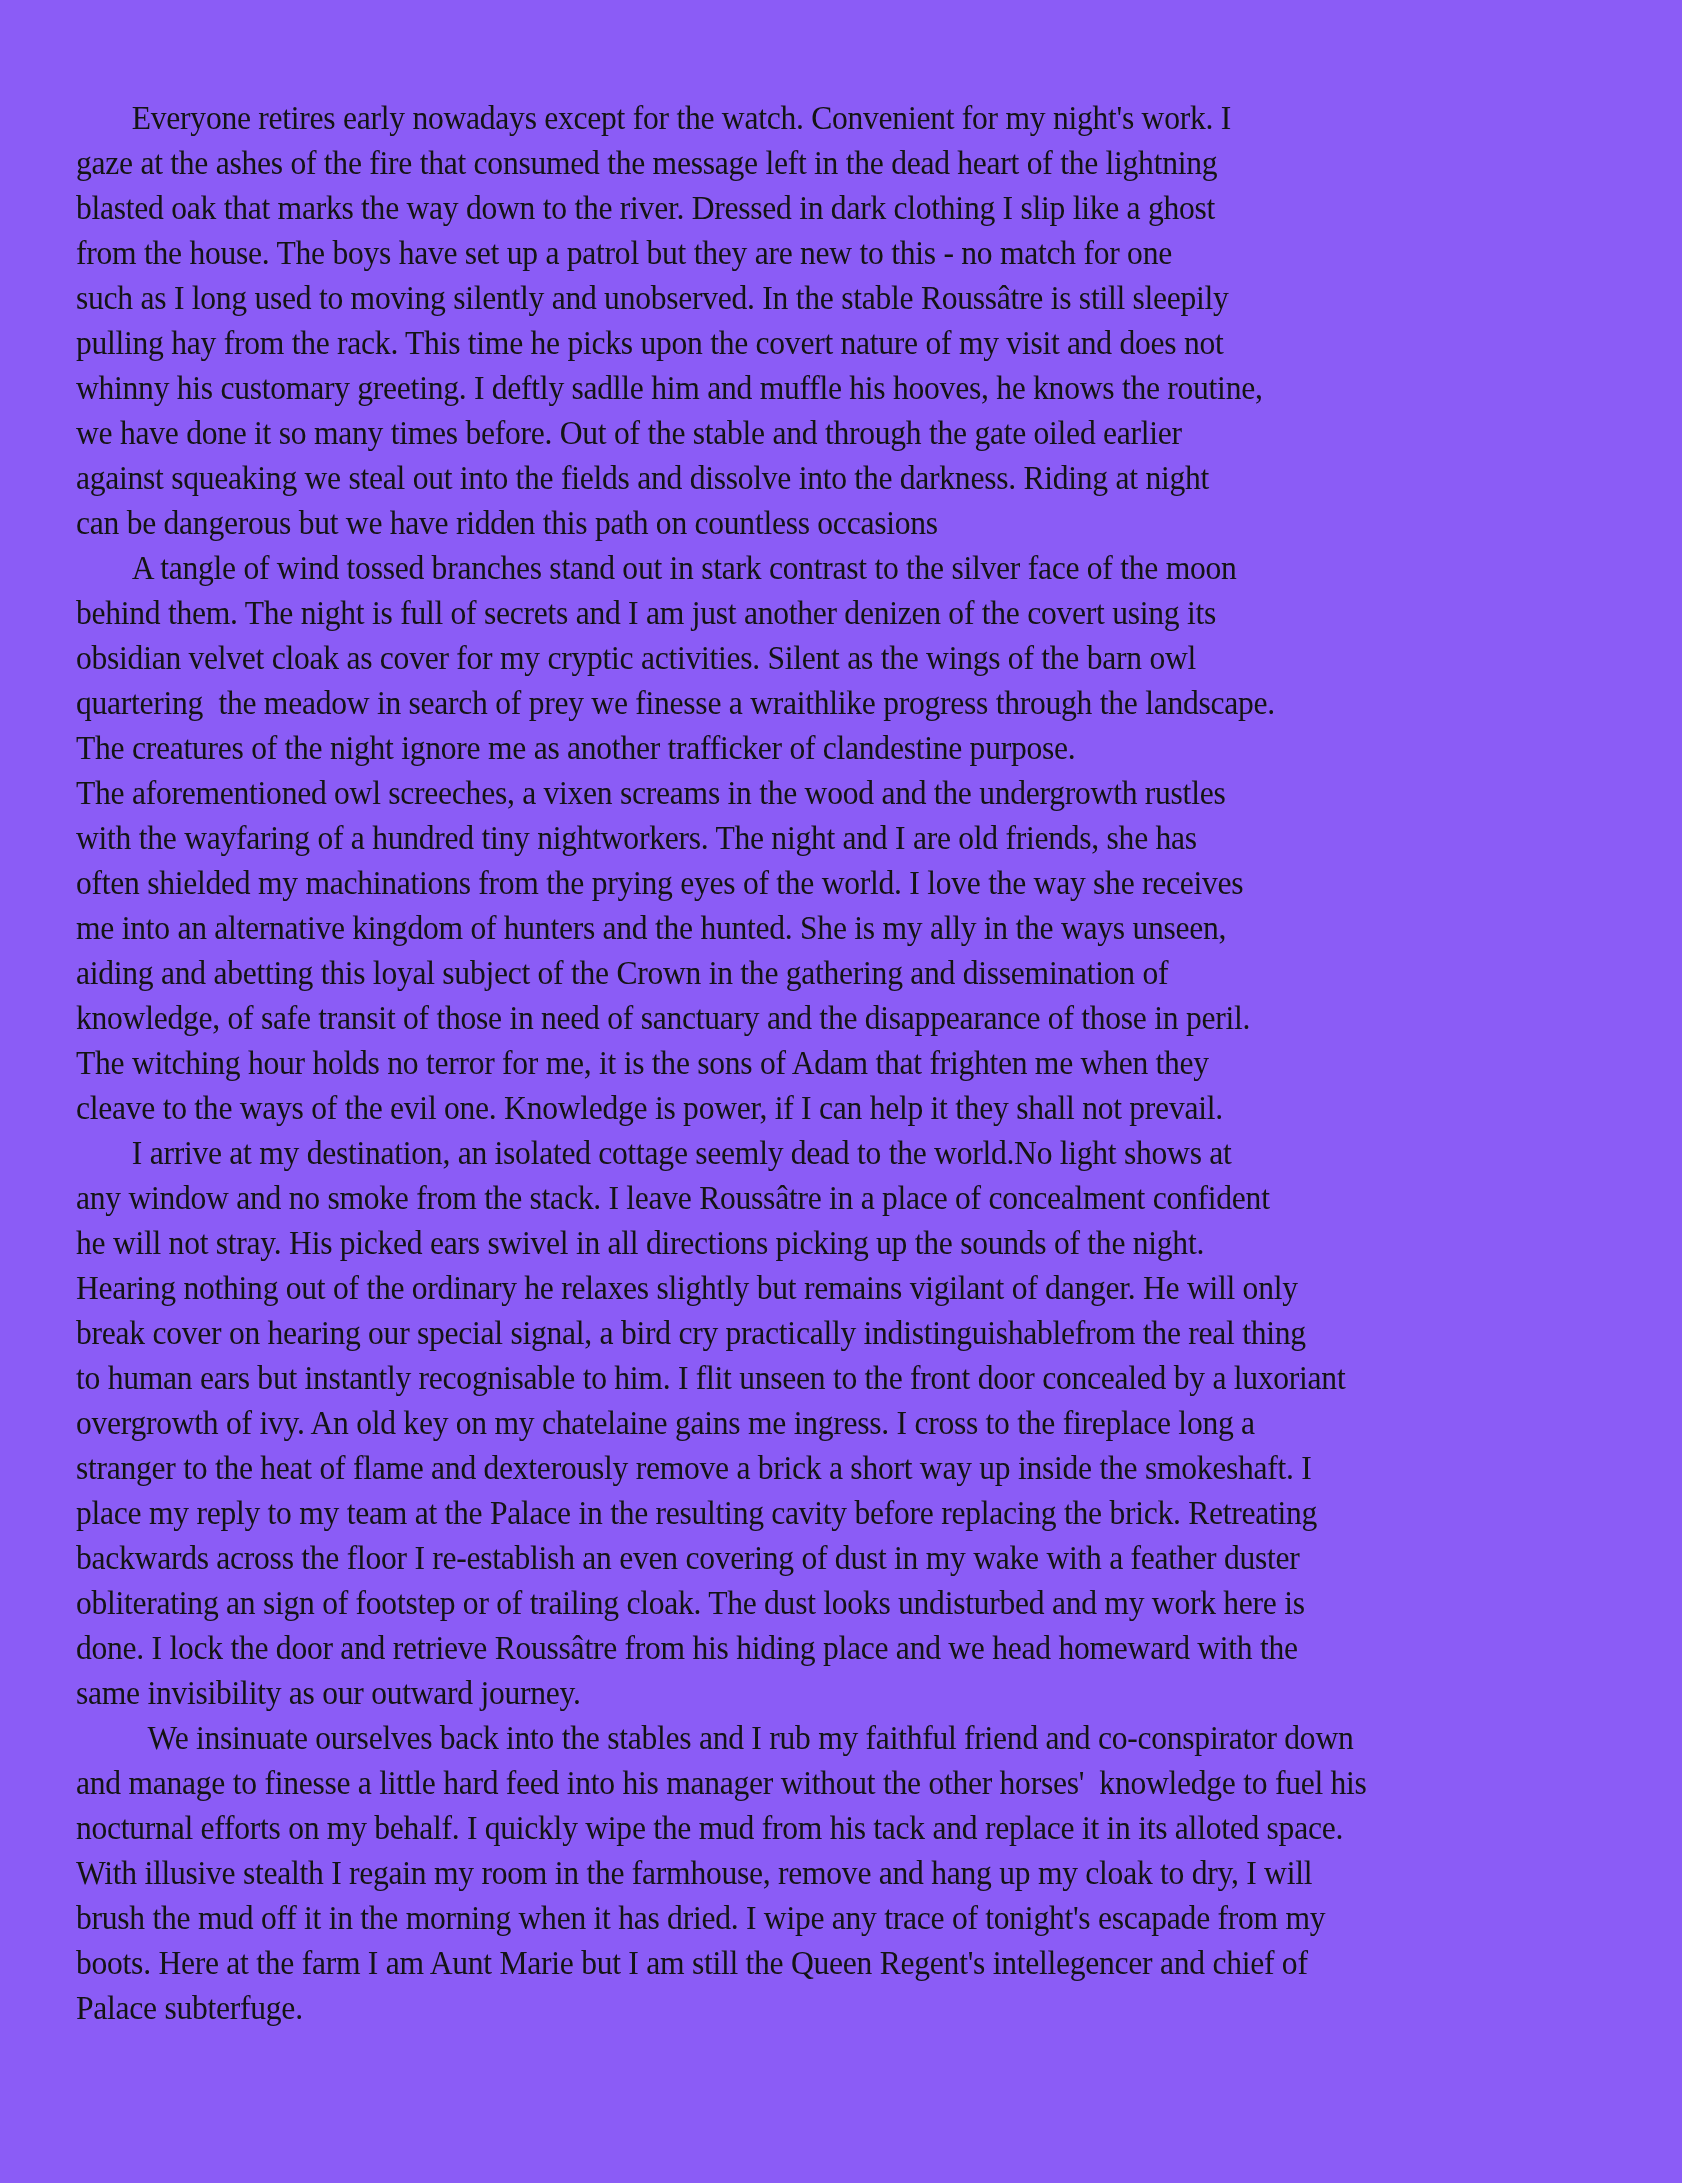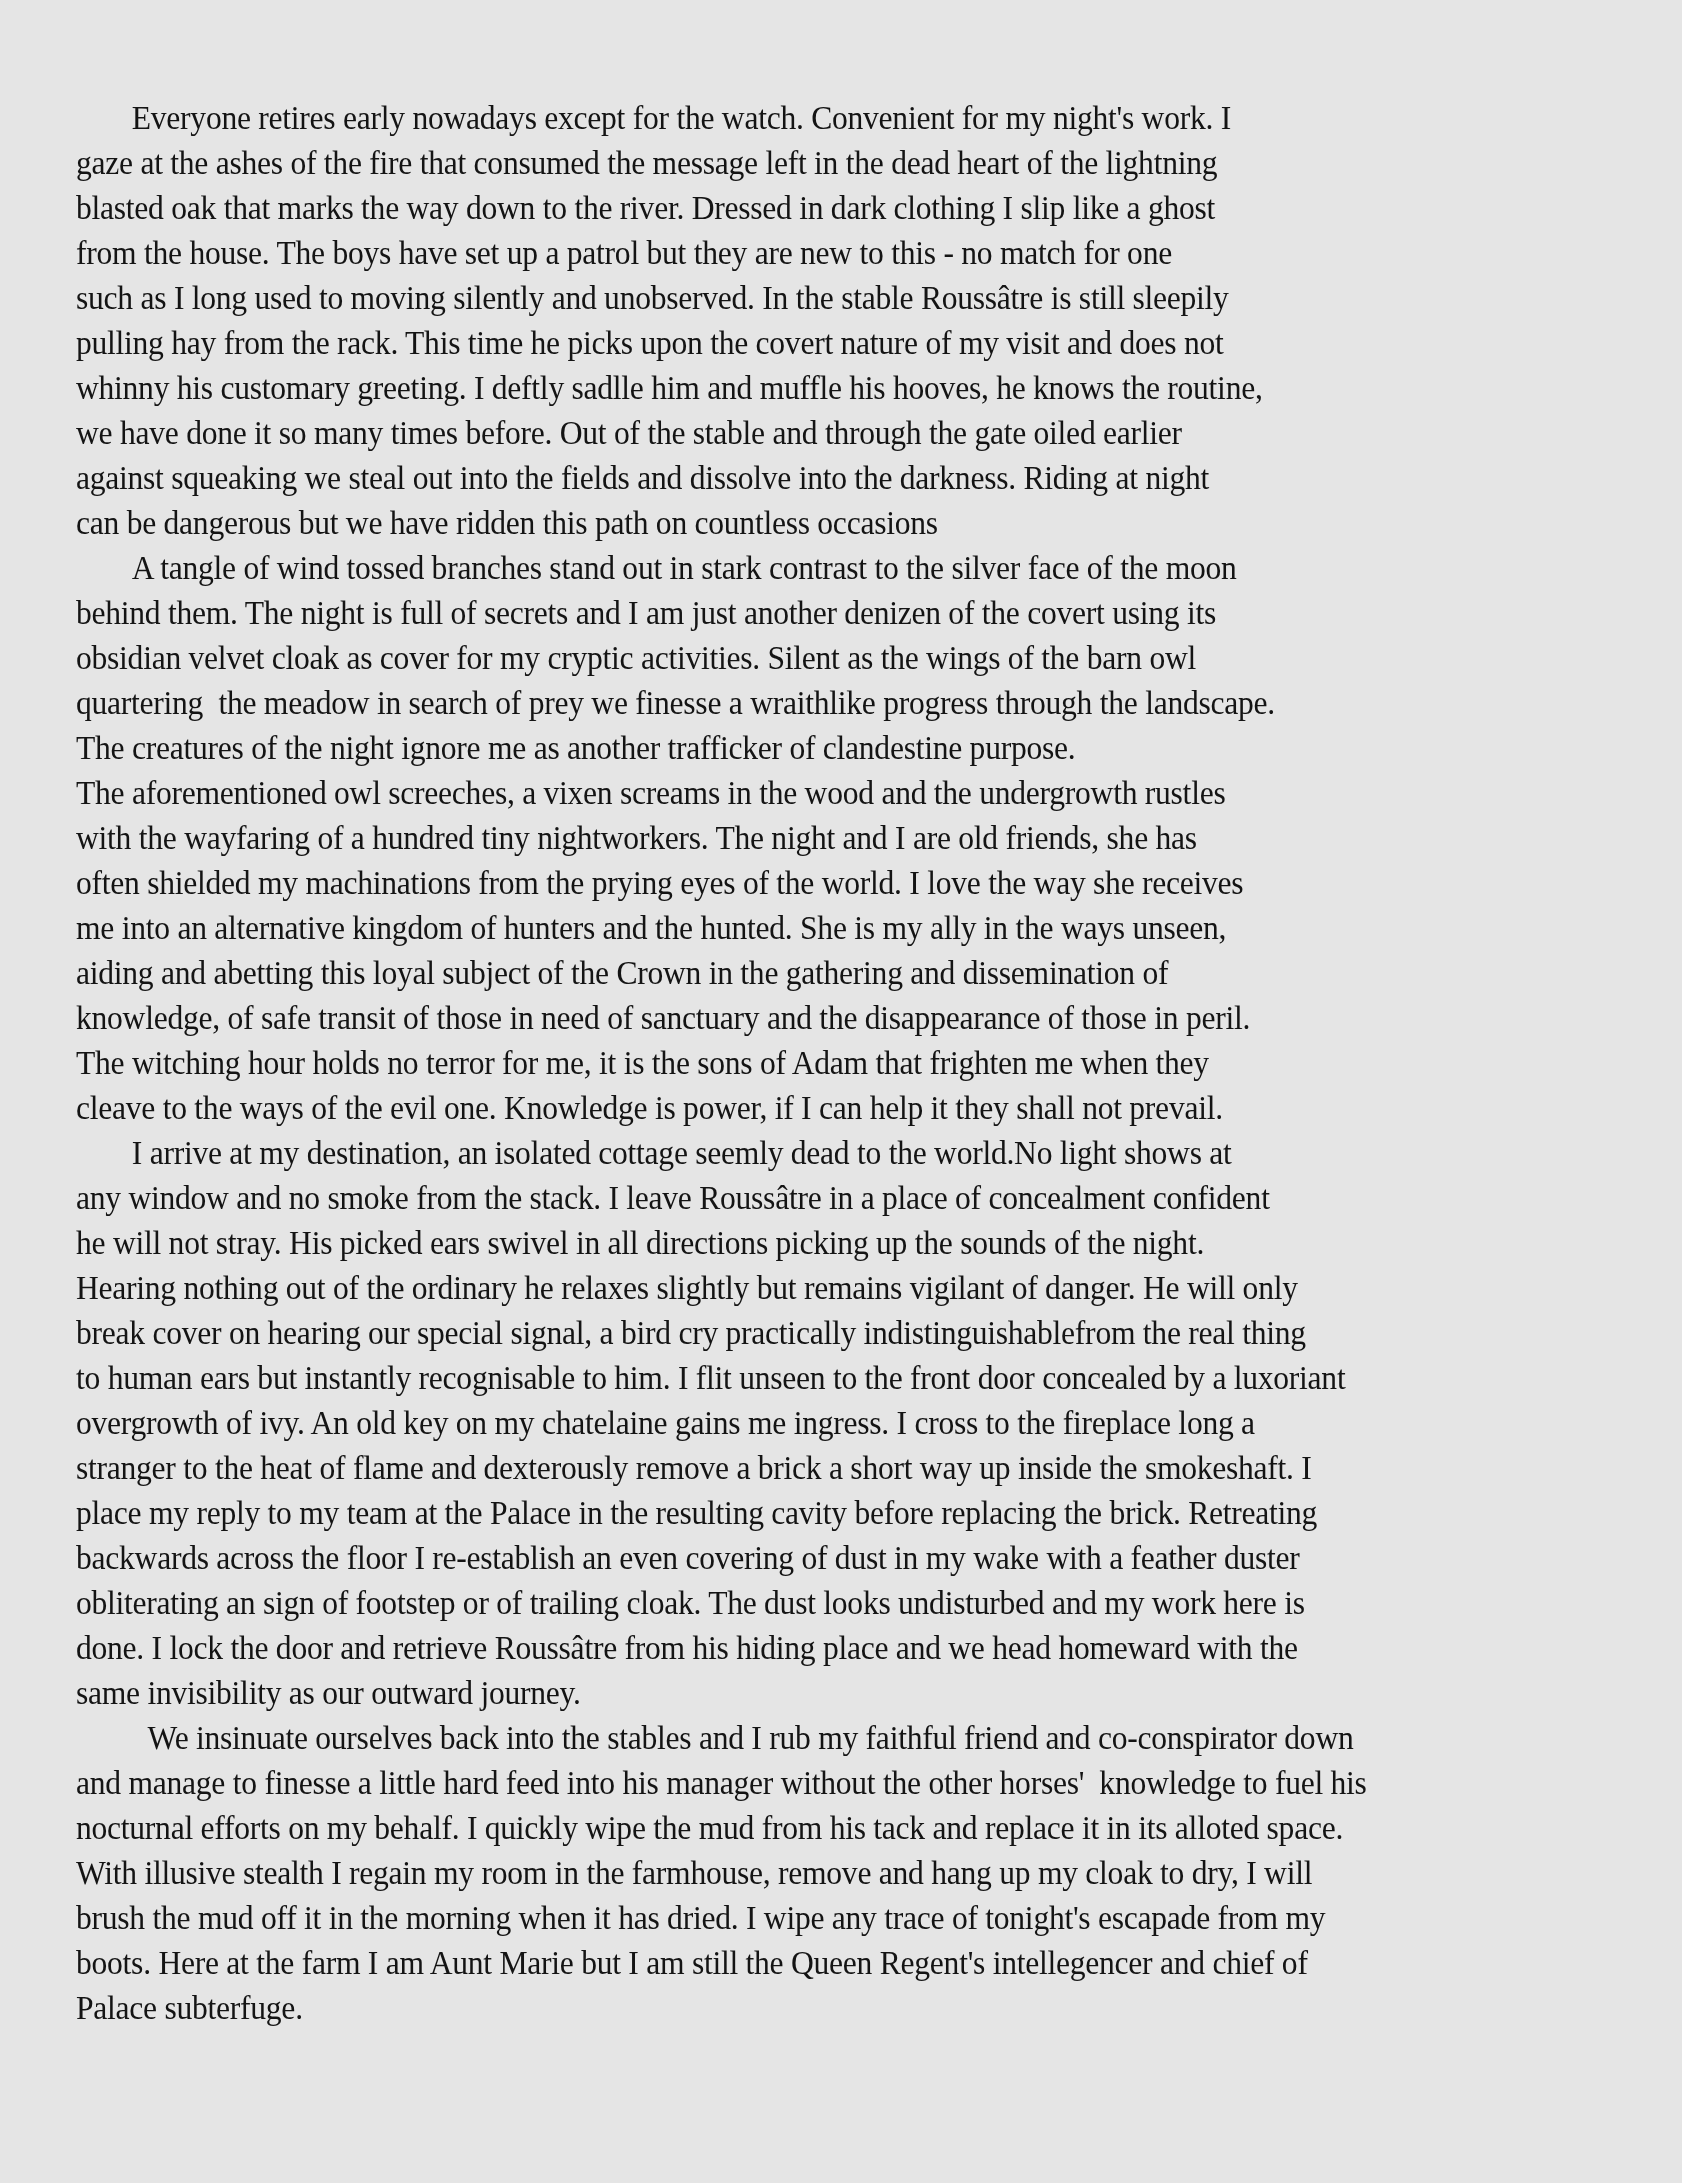--- a/index.html
+++ b/index.html
@@ -12,21 +12,21 @@
       height: 2183px;
       overflow: hidden;
       position: relative;
     }
     .page {
       position: absolute;
       left: 0;
       top: 0;
       width: 1683px;
       height: 2183px;
-      background: #e5e5e5;
+      background: #8b5cf6;
     }
     .text-block {
       position: absolute;
       left: 76px;
       top: 95px;
       width: 1578px;
       font-family: "Liberation Serif", "DejaVu Serif", serif;
       font-size: 34px;
       line-height: 45px;
       color: #141414;

